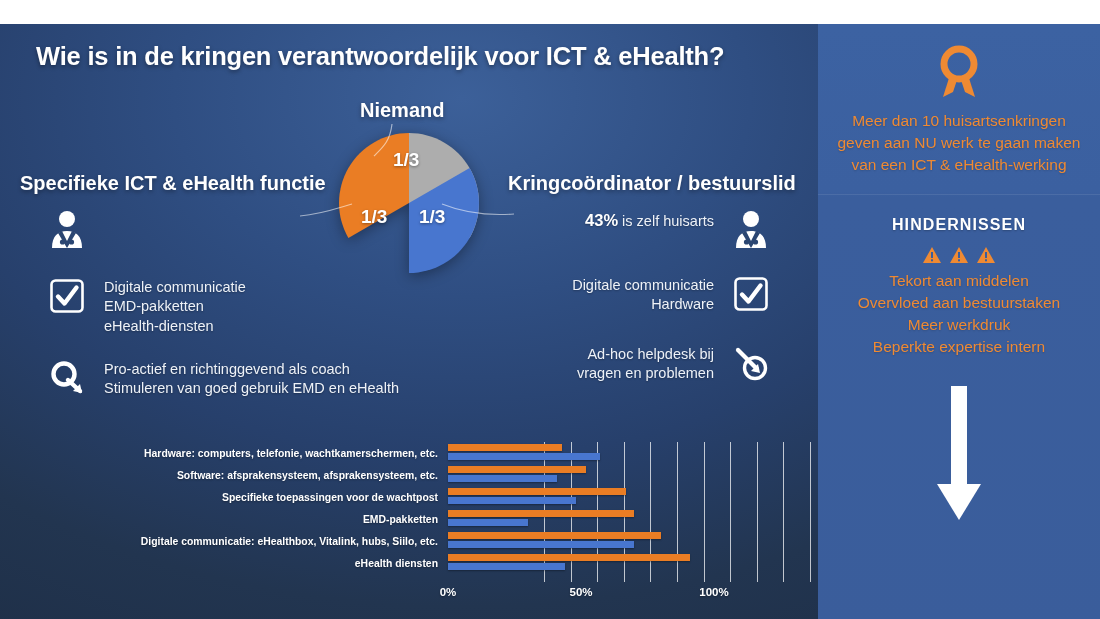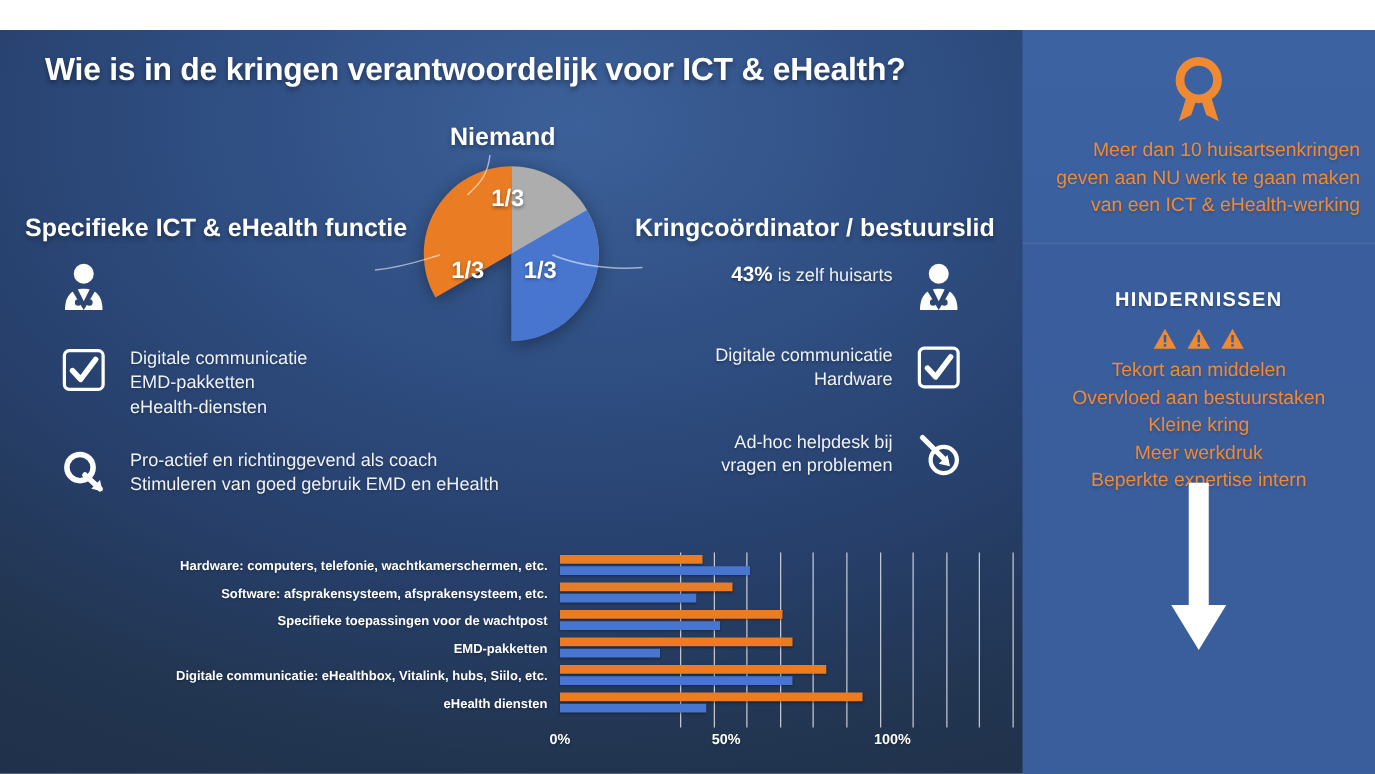--- a/index.html
+++ b/index.html
@@ -290,34 +290,34 @@
       </div>
   </div>
   <div id="axis">
       <div class="axis-tick" style="left: 18px;">0%</div>
       <div class="axis-tick" style="left: 151px;">50%</div>
       <div class="axis-tick" style="left: 284px;">100%</div>
     </div>
 
   <div id="right-panel">
 
-    <div class="rp-block" style="top:18px;text-align:right;">
+    <div class="rp-block" style="top:18px;">
       <svg class="ribbon-icon" width="52" height="58" viewBox="0 0 52 58">
         <circle cx="26" cy="22" r="15" fill="none" stroke="#ef8a33" stroke-width="7"></circle>
         <path d="M16 36 L10 55 L20 50 L24 38 Z" fill="#ef8a33"></path>
         <path d="M36 36 L42 55 L32 50 L28 38 Z" fill="#ef8a33"></path>
       </svg>
       <div class="panel-orange">
         <div>Meer dan 10 huisartsenkringen</div>
         <div>geven aan NU werk te gaan maken</div>
         <div>van een ICT &amp; eHealth-werking</div>
       </div>
     </div>
 
-    <div class="rp-block" style="top:208px;">
+    <div class="rp-block" style="top:192px;">
       <div class="panel-title">HINDERNISSEN</div>
       <div class="warn-row">
         <svg width="20" height="18" viewBox="0 0 20 18">
           <path d="M10 1 L19 17 L1 17 Z" fill="#ef8a33"></path>
           <rect x="9" y="6" width="2" height="6" fill="#3a5e9d"></rect>
           <rect x="9" y="13.3" width="2" height="2" fill="#3a5e9d"></rect>
         </svg>
         <svg width="20" height="18" viewBox="0 0 20 18">
           <path d="M10 1 L19 17 L1 17 Z" fill="#ef8a33"></path>
           <rect x="9" y="6" width="2" height="6" fill="#3a5e9d"></rect>
@@ -325,21 +325,20 @@
         </svg>
         <svg width="20" height="18" viewBox="0 0 20 18">
           <path d="M10 1 L19 17 L1 17 Z" fill="#ef8a33"></path>
           <rect x="9" y="6" width="2" height="6" fill="#3a5e9d"></rect>
           <rect x="9" y="13.3" width="2" height="2" fill="#3a5e9d"></rect>
         </svg>
       </div>
       <div class="panel-orange">
         <div>Tekort aan middelen</div>
         <div>Overvloed aan bestuurstaken</div>
-        <div>Kleine kring</div>
         <div>Meer werkdruk</div>
         <div>Beperkte expertise intern</div>
       </div>
     </div>
 
     <div class="rp-block" style="top:362px;">
       <svg width="62" height="140" viewBox="0 0 62 140" style="display:block;margin:0 auto;">
         <rect x="23" y="0" width="16" height="100" fill="#ffffff"></rect>
         <path d="M31 134 L9 98 L53 98 Z" fill="#ffffff"></path>
       </svg>

